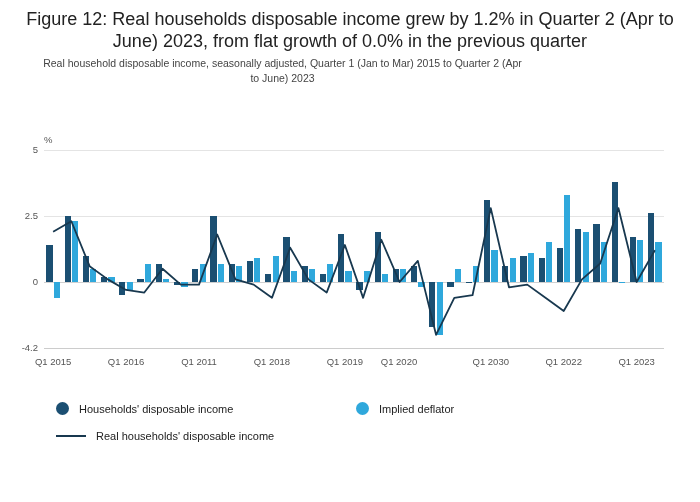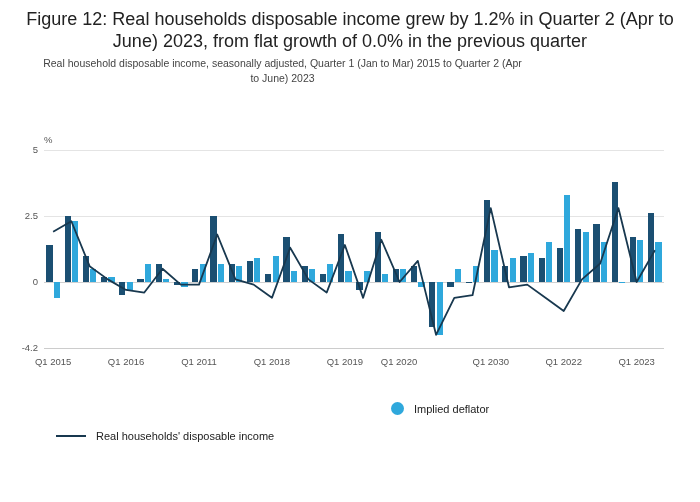--- a/index.html
+++ b/index.html
@@ -251,21 +251,25 @@
       <div class="xlabel" style="left: 227.941px;">Q1 2018</div>
       <div class="xlabel" style="left: 300.882px;">Q1 2019</div>
       <div class="xlabel" style="left: 355px;">Q1 2020</div>
       <div class="xlabel" style="left: 446.765px;">Q1 2030</div>
       <div class="xlabel" style="left: 519.706px;">Q1 2022</div>
       <div class="xlabel" style="left: 592.647px;">Q1 2023</div>
     </div>
 
   <div class="legend">
     <div class="legend-row">
-      <div class="legend-item" style="left:300px;margin-left:35px;">
+      <div class="legend-item" style="left:0px;">
+        <span class="swatch-dot" id="sw0" style="background: rgb(27, 79, 114);"></span>
+        <span>Households' disposable income</span>
+      </div>
+      <div class="legend-item" style="left:300px;">
         <span class="swatch-dot" id="sw1" style="background: rgb(47, 168, 220);"></span>
         <span>Implied deflator</span>
       </div>
     </div>
     <div class="legend-row">
       <div class="legend-item" style="left:0px;text-align:right;">
         <span class="swatch-line" id="sw2" style="border-top-color: rgb(24, 56, 79);"></span>
         <span>Real households' disposable income</span>
       </div>
     </div>

